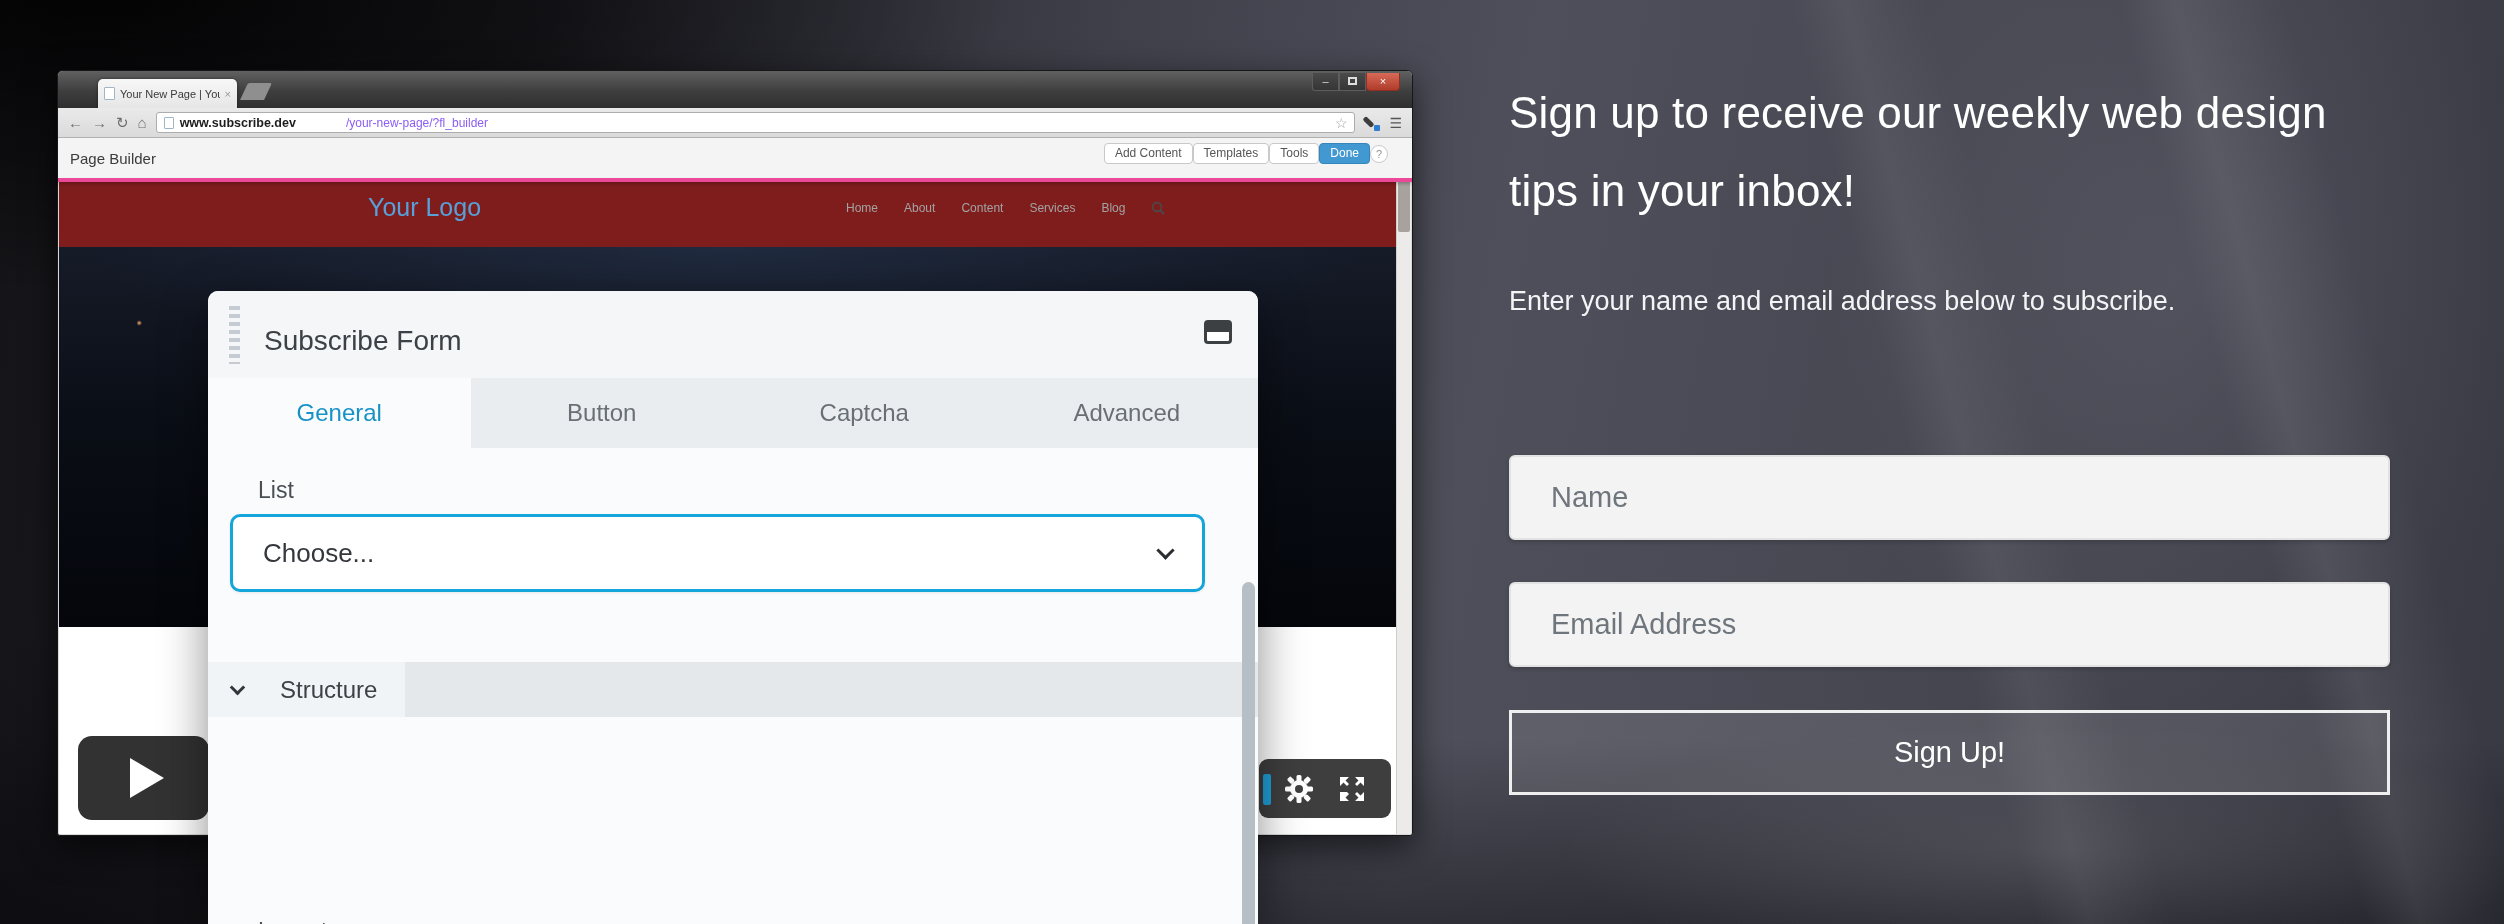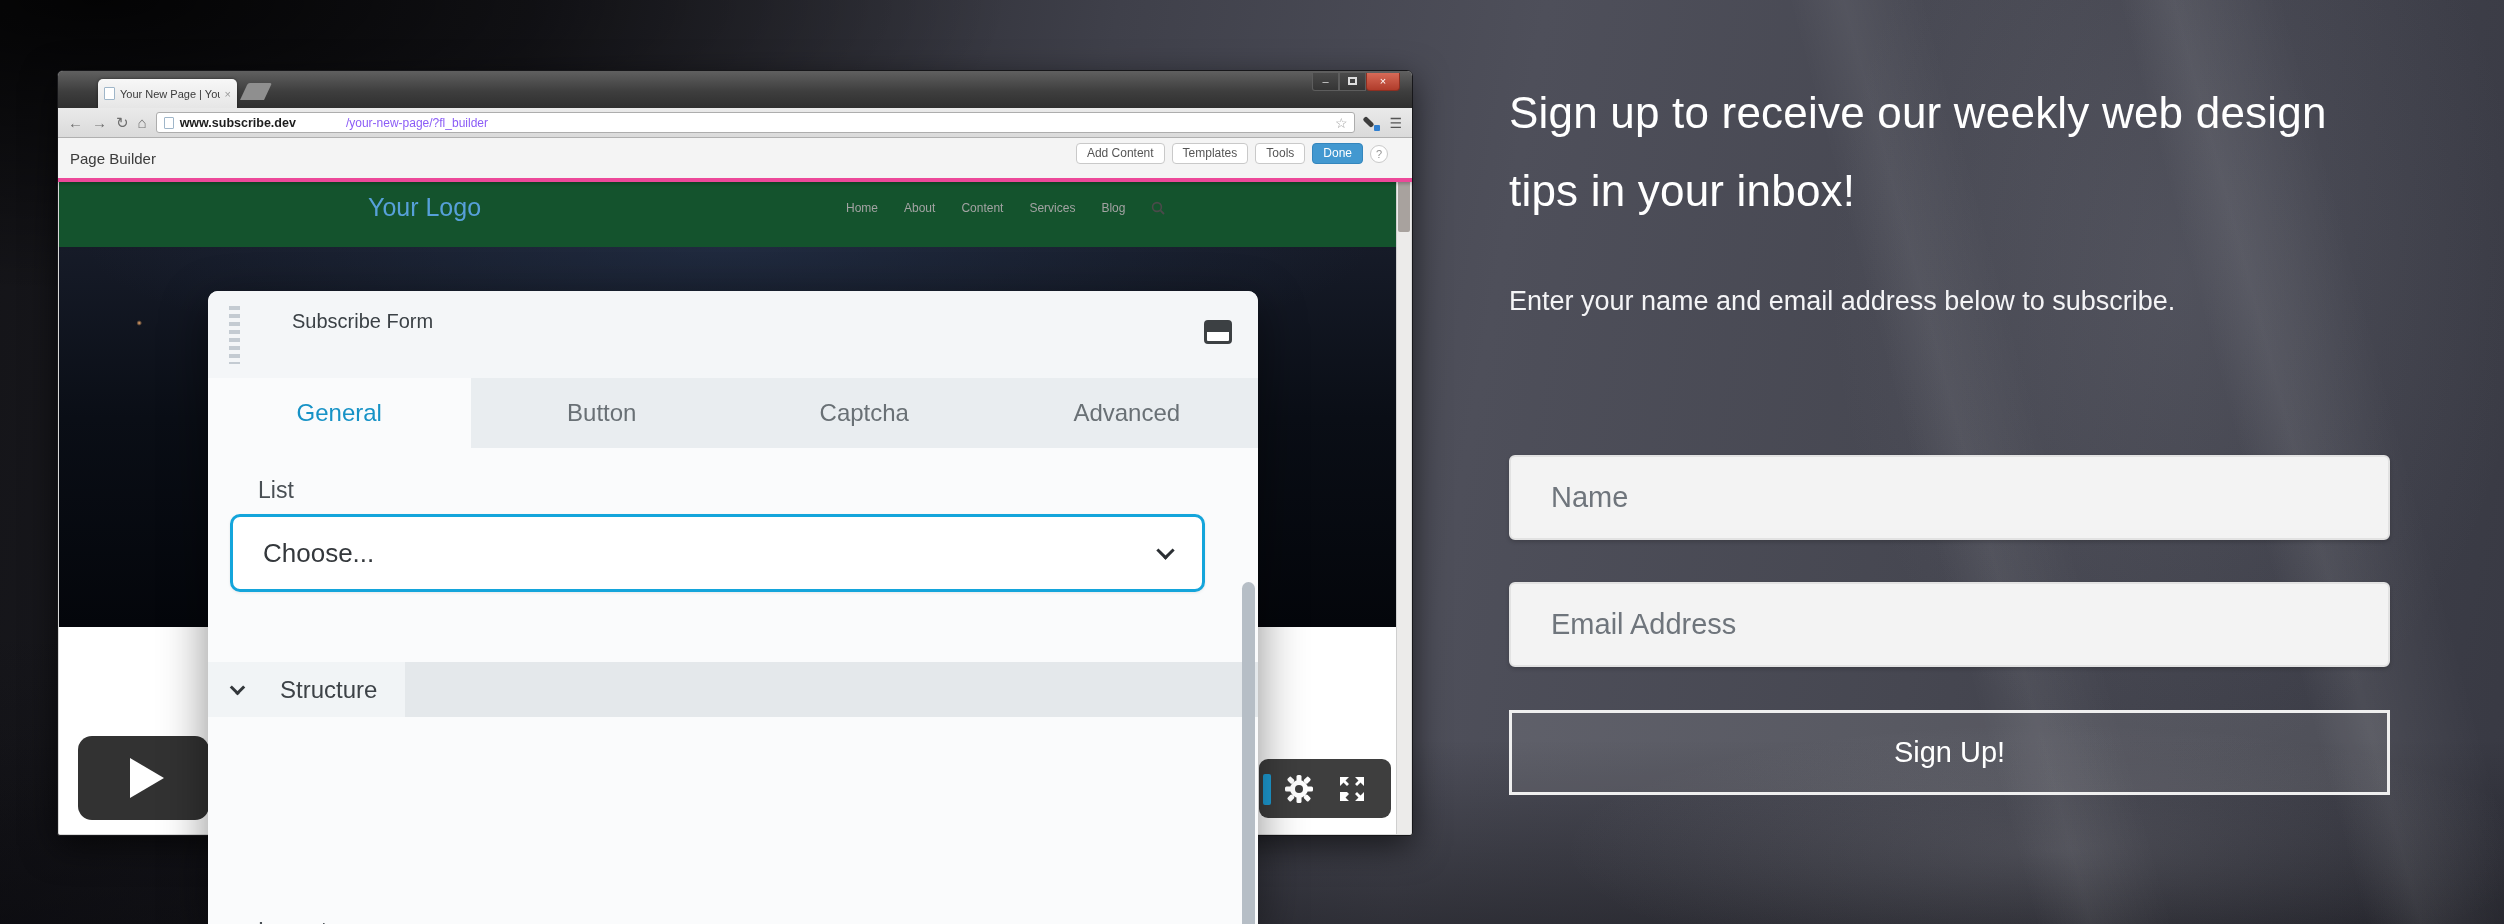--- a/index.html
+++ b/index.html
@@ -68,35 +68,35 @@
   .dropper { position:relative; width:16px; height:16px; }
   .dropper .rod { position:absolute; left:2px; top:1px; width:12px; height:5px; background:#3d3d3d;
     border-radius:2px; transform:rotate(45deg); transform-origin:left top; }
   .dropper .dot { position:absolute; right:0px; bottom:0px; width:6px; height:6px; background:#2f7fd0; border-radius:1px; }
   .menu-ico { font-size:14px; color:#555; }
 
   .builder-bar { position:absolute; left:0; top:67px; right:0; height:44px; background:#f4f4f4;
     border-bottom:4px solid #ec4899; box-shadow:0 2px 3px rgba(0,0,0,.22); z-index:3;
     display:flex; align-items:center; }
   .builder-title { font-size:15px; color:#3b3b3b; margin-left:12px; }
-  .builder-btns { position:absolute; right:24px; top:5px; display:flex; gap:7px; align-items:center; }
+  .builder-btns { position:absolute; right:24px; top:5px; display:flex; align-items:center; }
   .bb-btn { height:21px; padding:0 10px; background:#fff; border:1px solid #c9c9c9; border-radius:4px;
     font-size:12px; color:#555; line-height:19px; cursor:pointer; }
   .bb-btn.done { background:#4298d0; border-color:#3486bd; color:#fff; }
   .bb-help { width:18px; height:18px; border-radius:50%; background:#fff; border:1px solid #c9c9c9;
     font-size:11px; color:#949494; text-align:center; line-height:16px; cursor:pointer; }
 
   .chrome-scrollbar { position:absolute; top:67px; right:1px; bottom:1px; width:15px; background:#ecebea;
     border-left:1px solid #cfcfcf; z-index:2; }
   .chrome-scroll-up { position:absolute; top:5px; left:4px; width:0; height:0;
     border-left:4px solid transparent; border-right:4px solid transparent; border-bottom:5px solid #8a8a8a; }
   .chrome-thumb { position:absolute; top:16px; left:1px; width:12px; height:78px; background:#a8a29e; border-radius:2px; }
 
   .page { position:absolute; left:1px; top:98px; right:16px; bottom:1px; background:#fff; overflow:hidden; }
-  .site-header { position:absolute; left:0; top:0; right:0; height:78px; background:#14532d; }
+  .site-header { position:absolute; left:0; top:0; right:0; height:78px; background:#7f1d1d; }
   .site-logo { position:absolute; left:309px; top:24px; font-size:25px; color:#57a0d9; cursor:pointer; }
   .site-nav { position:absolute; left:787px; top:32px; display:flex; gap:26px; align-items:center; }
   .site-nav span { font-size:12px; color:#a3a3a3; cursor:pointer; }
   .hero { position:absolute; left:0; top:78px; right:0; height:380px;
     background:
       radial-gradient(circle 4px at 6% 20%, rgba(255,180,110,.95), transparent 70%),
       radial-gradient(circle 3px at 12% 24%, rgba(255,210,140,.9), transparent 70%),
       radial-gradient(circle 3px at 19% 18%, rgba(255,230,180,.8), transparent 70%),
       radial-gradient(circle 4px at 55% 16%, rgba(255,200,130,.8), transparent 70%),
       radial-gradient(circle 3px at 64% 22%, rgba(200,220,255,.7), transparent 70%),
@@ -114,21 +114,21 @@
     border-radius:9px; display:flex; align-items:center; justify-content:center; gap:24px; }
   .row-accent { position:absolute; left:1204px; top:605px; width:8px; height:31px; background:#1e9ed6; border-radius:2px; z-index:2; }
 
   
   .modal { position:absolute; left:208px; top:291px; width:1050px; height:633px; background:#fafbfc;
     border-radius:10px 10px 0 0; box-shadow:0 14px 48px rgba(0,0,0,.45); z-index:6; }
   .modal-header { position:absolute; left:0; top:0; right:0; height:87px; background:#f4f6f8;
     border-radius:10px 10px 0 0; }
   .drag-handle { position:absolute; left:21px; top:15px; width:11px; height:58px;
     background:repeating-linear-gradient(to bottom,#c4cbd2 0 4px, transparent 4px 8px); cursor:grab; }
-  .modal-title { position:absolute; left:56px; top:19px; font-size:20px; color:#3b4146;margin-left:28px; }
+  .modal-title { position:absolute; left:56px; top:34px; font-size:28px; color:#3b4146; }
   .dock-btn { position:absolute; right:26px; top:29px; width:28px; height:24px; border:3px solid #3c4043;
     border-radius:4px; background:#fff; cursor:pointer; }
   .dock-btn .bar { position:absolute; left:0; top:0; right:0; height:9px; background:#3c4043; }
   .modal-tabs { position:absolute; left:0; top:87px; right:0; height:70px; display:flex; background:#e9edf0; }
   .mtab { flex:1; display:flex; align-items:center; justify-content:center; font-size:24px; color:#697075; cursor:pointer; }
   .mtab.active { background:#fafbfc; color:#1692c6; }
   .modal-body { position:absolute; left:0; top:157px; right:0; bottom:0; }
   .fld-label { position:absolute; left:50px; font-size:23px; color:#494f54; }
   .lbl-list { top:29px; } .lbl-layout { top:470px; }
   .sel { position:absolute; left:22px; width:975px; height:78px; background:#fff; border-radius:10px;

